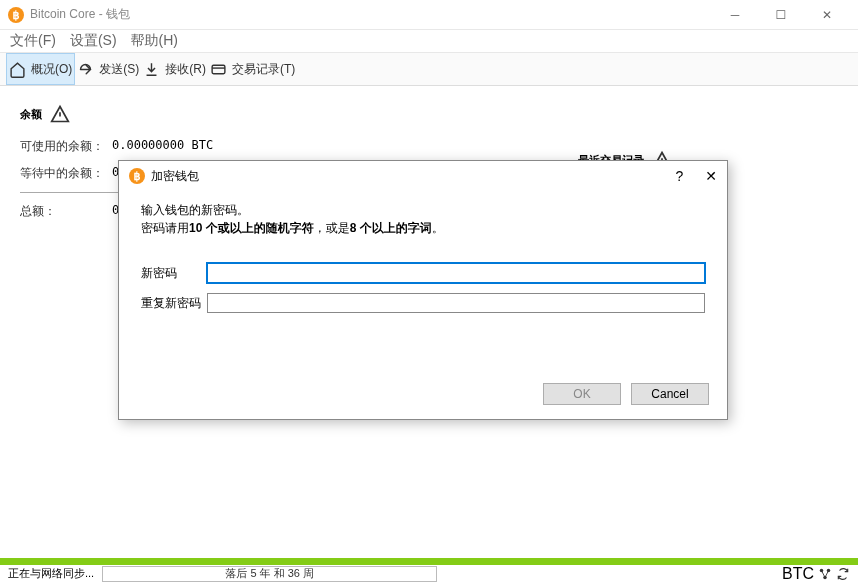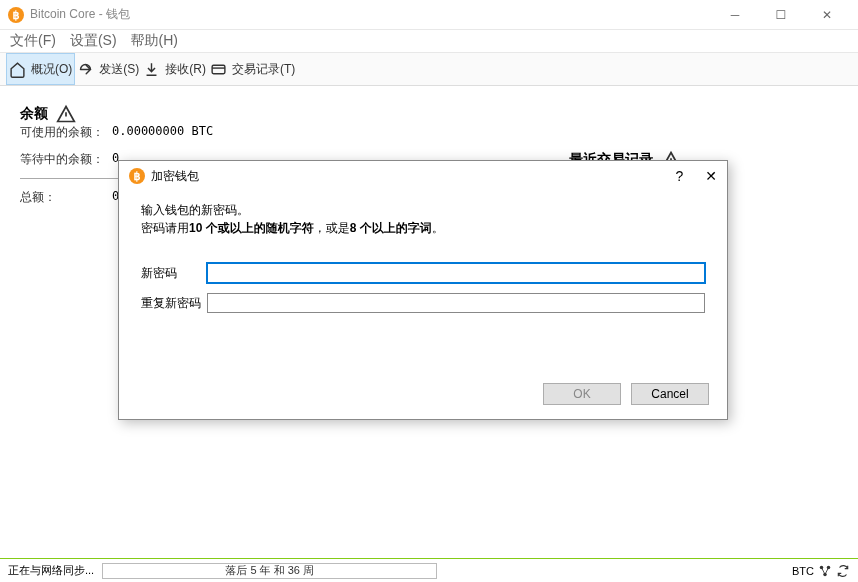--- a/index.html
+++ b/index.html
@@ -72,22 +72,22 @@
     .columns {
       display: flex;
     }
     .col-left { width: 48%; }
     .col-right { flex: 1; display: flex; justify-content: center; }
     .section-head {
       display: flex;
       align-items: center;
       gap: 8px;
       font-weight: bold;
-      font-size: 14px;
-      margin-bottom: 0;
+      font-size: 11px;
+      margin-bottom: 14px;
     }
     .warn-icon {
       width: 20px; height: 20px;
     }
     .balance-row {
       display: flex;
       font-size: 12px;
       margin-bottom: 10px;
     }
     .balance-label { width: 92px; color: #333; }
@@ -158,21 +158,21 @@
       border: 1px solid #adadad;
       font-family: inherit;
       font-size: 12px;
       cursor: pointer;
     }
     .dialog-buttons button:disabled { color: #888; }
     .statusbar {
       position: absolute;
       bottom: 0; left: 0; right: 0;
       height: 24px;
-      border-top: 1px solid #84cc16;
+      border-top: 7px solid #84cc16;
       display: flex;
       align-items: center;
       padding: 0 8px;
       font-size: 11px;
       background: #fff;
     }
     .progress {
       margin-left: 8px;
       width: 335px;
       height: 16px;
@@ -182,21 +182,21 @@
       align-items: center;
       justify-content: center;
       font-size: 11px;
       color: #333;
     }
     .status-right {
       margin-left: auto;
       display: flex;
       align-items: center;
       gap: 4px;
-      font-size: 11px;
+      font-size: 16px;
     }
   </style>
 </head>
 <body>
 
 <div class="titlebar">
   <svg class="logo" viewBox="0 0 16 16">
       <circle cx="8" cy="8" r="8" fill="#f7931a"></circle>
       <text x="8" y="12" text-anchor="middle" font-size="11" fill="#fff" font-weight="bold">฿</text>
     </svg>

